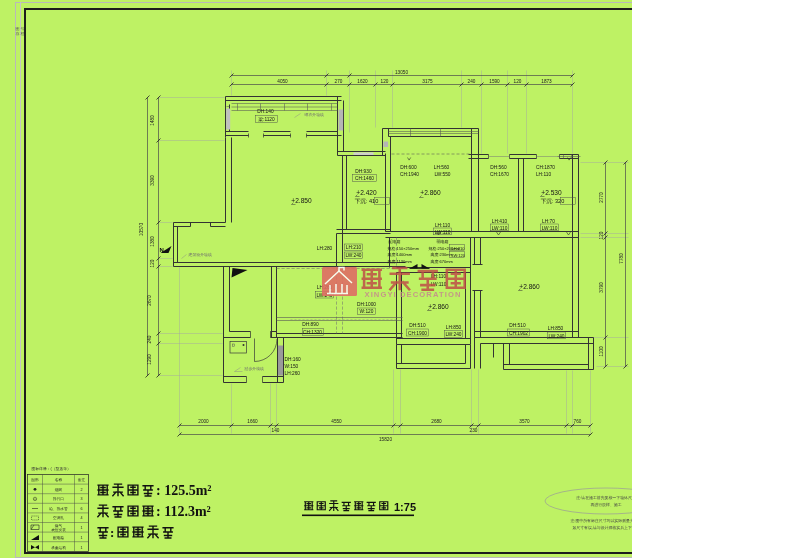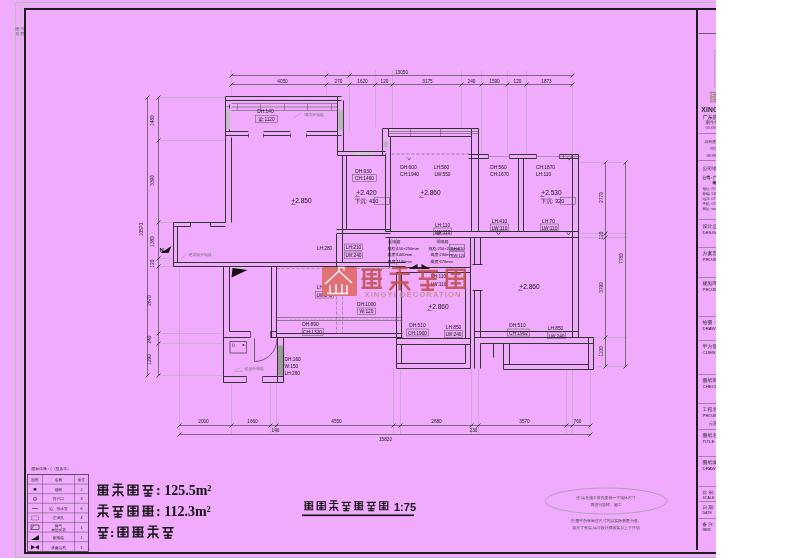--- a/index.html
+++ b/index.html
@@ -1,16 +1,16 @@
 <!DOCTYPE html>
 <html><head>
 <meta charset="utf-8">
 <style>
   html,body{margin:0;padding:0;background:#fff}
-  #page{position:relative;width:716px;height:558px;background:#f0abfc;overflow:hidden;
+  #page{position:relative;width:632px;height:558px;background:#bef264;overflow:hidden;
         font-family:"Liberation Sans",sans-serif;-webkit-font-smoothing:antialiased}
   .abs{position:absolute}
   .tb{position:absolute;color:#1c1c1c;white-space:nowrap}
 </style>
 </head>
 <body>
 <div id="page">
 
 <div class="abs" style="left:15px;top:2px;width:768px;height:554px;border:1px solid #b9b9b9"></div>
 

